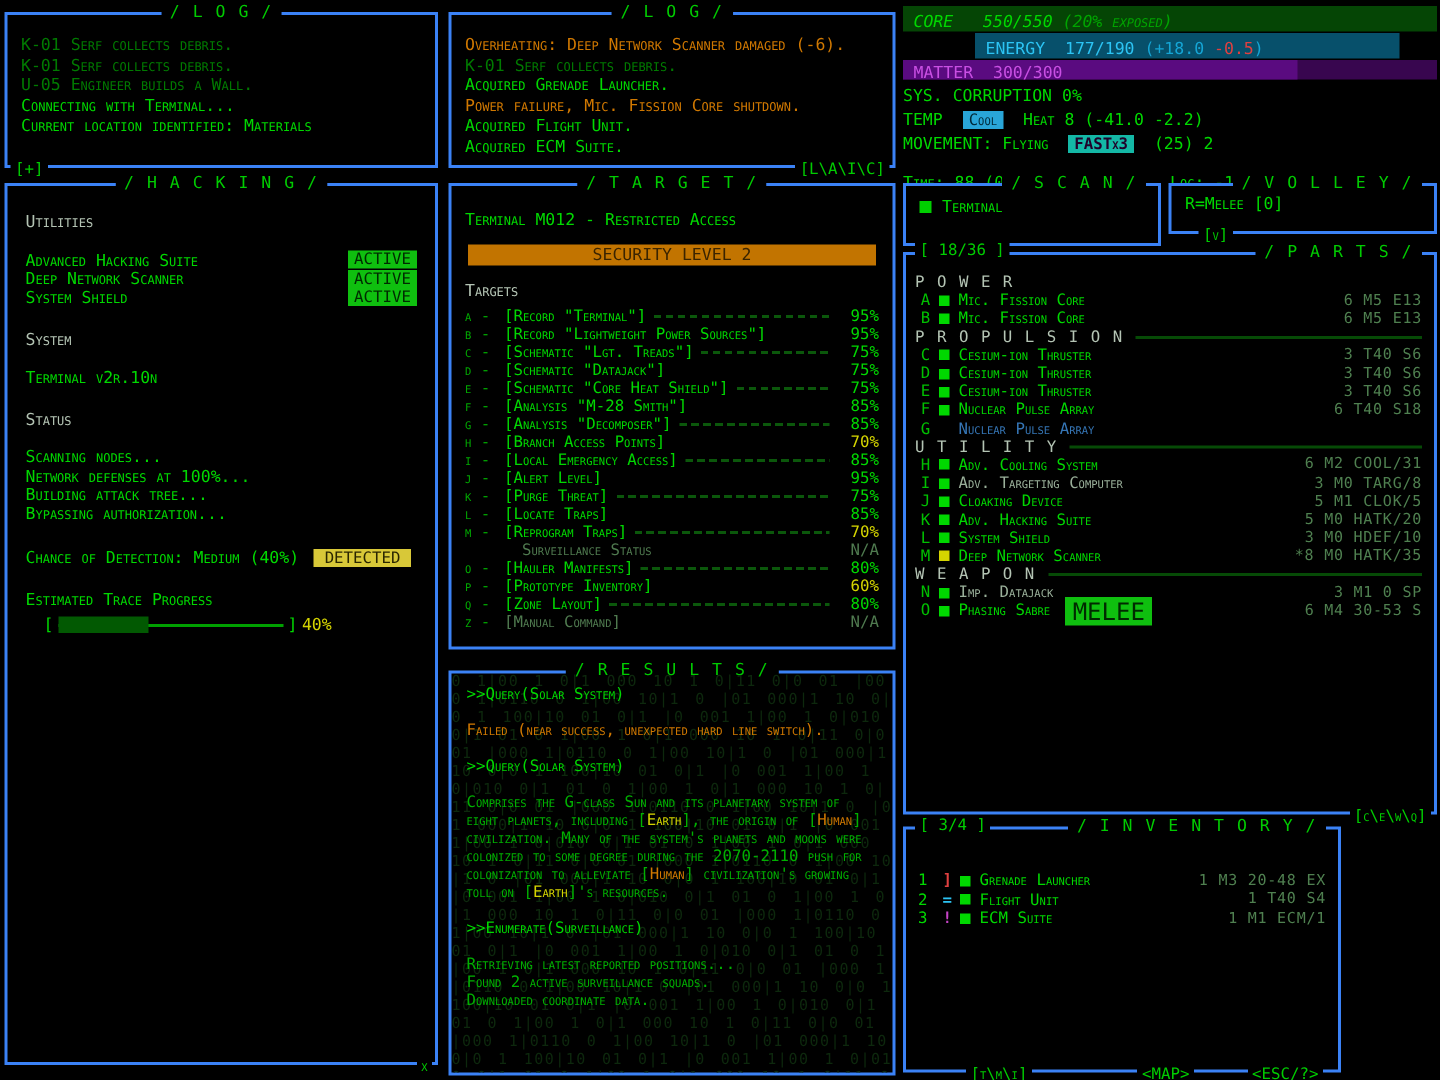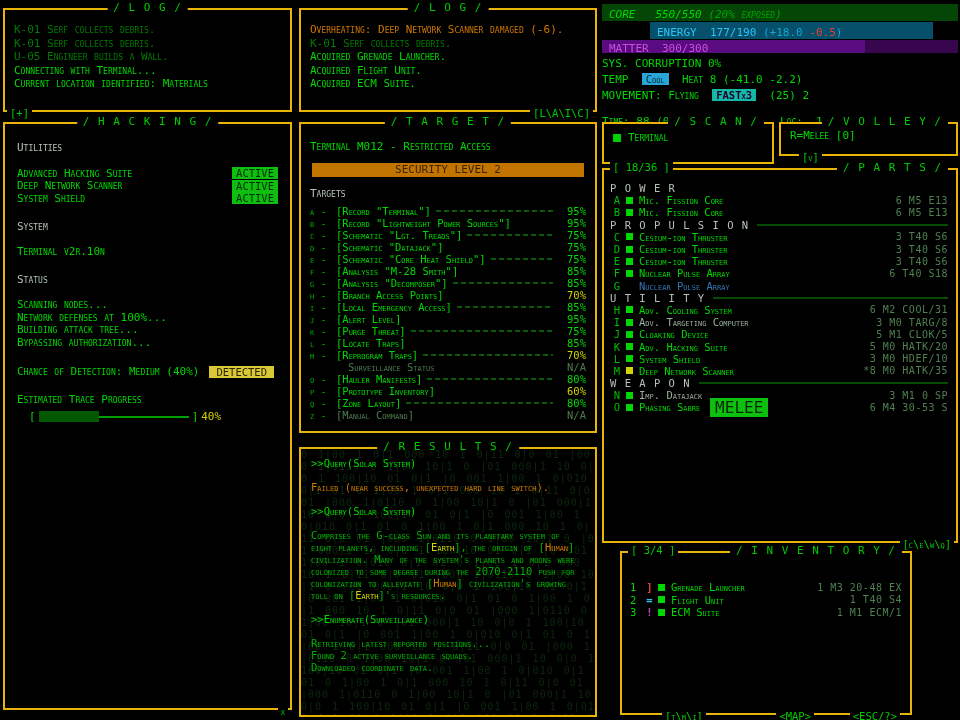--- a/index.html
+++ b/index.html
@@ -1,18 +1,18 @@
 <!DOCTYPE html>
 <html><head>
 <meta charset="utf-8">
 <style>
   html,body{margin:0;padding:0;background:#000;}
   .screen{position:relative;width:960px;height:720px;background:#000;overflow:hidden;
     font-family:"DejaVu Sans Mono",monospace;font-variant-caps:small-caps;color:#00d800;}
-  .panel{position:absolute;border:2px solid #eab308;background:#000;box-sizing:border-box;}
+  .panel{position:absolute;border:2px solid #3b82f6;background:#000;box-sizing:border-box;}
   .ptitle{position:absolute;top:-9px;left:50%;transform:translateX(-50%);background:#000;
     padding:0 6px;letter-spacing:1px;color:#00cc00;font-size:11px;white-space:nowrap;}
   .ptitle.right{left:auto;right:8px;transform:none;}
   .tag{position:absolute;background:#000;padding:0 3px;color:#00cc00;font-size:10.5px;white-space:nowrap;}
   
   .c-bright{color:#00d800}.c-medium{color:#00a400}.c-dim{color:#007a00}
   .c-cyan{color:#2cc4f4}.c-orange{color:#d07800}.c-yellow{color:#d4d400}
   .c-gray{color:#9ab09a}.c-na{color:#4f7a4f}.c-blue{color:#3575b5}
   .c-red{color:#e04040}.c-magenta{color:#c643c6}.c-body{color:#00b000}
   
@@ -145,20 +145,21 @@
     </div>
     <div class="tag" style="right:2px;bottom:-9px;">x</div>
   </section>
 
   <section class="panel" id="log-mid" style="left:299px;top:8px;width:298px;height:104px;">
     <div class="ptitle">/ L O G /</div>
     <div class="loglines" id="log-mid-lines">
         <div class="c-orange">Overheating: Deep Network Scanner damaged (-6).</div>
         <div class="c-dim">K-01 Serf collects debris.</div>
         <div class="c-bright">Acquired Grenade Launcher.</div>
+        <div class="c-orange">Power failure, Mic. Fission Core shutdown.</div>
         <div class="c-bright">Acquired Flight Unit.</div>
         <div class="c-bright">Acquired ECM Suite.</div>
       </div>
     <div class="tag" style="right:2px;bottom:-9px;">[L\A\I\C]</div>
   </section>
 
   <section class="panel" id="target" style="left:299px;top:122px;width:298px;height:311px;">
     <div class="ptitle">/ T A R G E T /</div>
     <div class="target-body">
       <div class="target-heading c-bright">Terminal M012 - Restricted Access</div>
@@ -476,21 +477,21 @@
           <span class="picon" style="background: rgb(0, 216, 0);"></span>
           <span class="pname">Phasing Sabre</span>
           <span class="melee-badge">MELEE</span>
           <span class="pspacer"></span>
           <span class="pstats">6 M4 30-53 S</span>
         </div>
       </div>
     <div class="tag" style="right:2px;bottom:-9px;">[c\e\w\q]</div>
   </section>
 
-  <section class="panel" id="inventory" style="left:620px;top:551px;width:292px;height:164px;">
+  <section class="panel" id="inventory" style="left:602px;top:551px;width:292px;height:164px;">
     <div class="tag" style="left:6px;top:-9px;">[ 3/4 ]</div>
     <div class="ptitle right">/ I N V E N T O R Y /</div>
     <div class="inv-rows" id="inv-rows">
         <div class="irow">
           <span class="inum">1</span>
           <span class="iglyph c-red">]</span>
           <span class="iicon"></span>
           <span class="iname">Grenade Launcher</span>
           <span class="ispacer"></span>
           <span class="istats">1 M3 20-48 EX</span>

